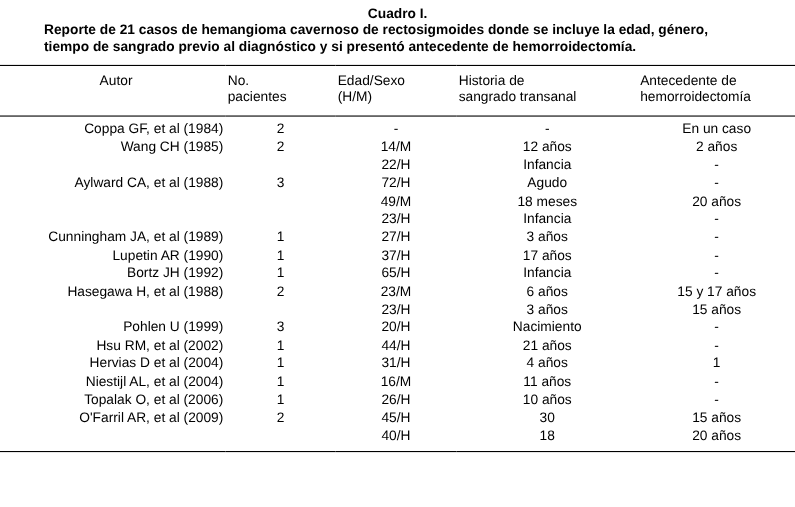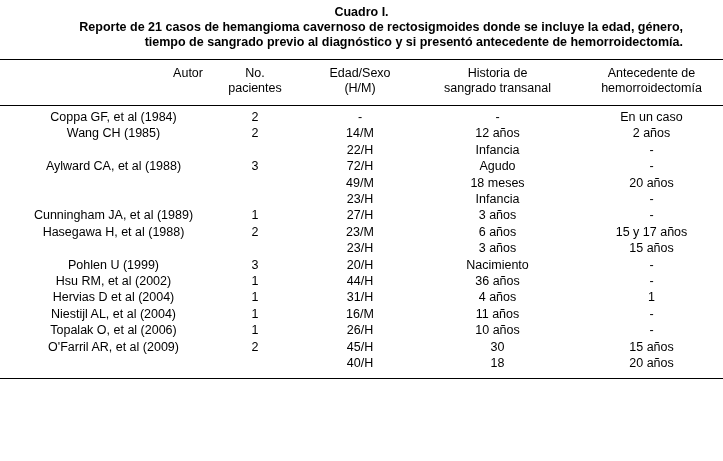--- a/index.html
+++ b/index.html
@@ -14,52 +14,52 @@
   .page { width: 723px; height: 391px; padding-top: 5px; }
   .title {
     font-size: 12.5px;
     font-weight: bold;
     text-align: center;
     line-height: 15px;
   }
   .subtitle {
     font-size: 12.5px;
     font-weight: bold;
-    text-align: right;
+    text-align: left;
     line-height: 15px;
     margin: 0 40px;
   }
   table {
     width: 723px;
     border-collapse: collapse;
     table-layout: fixed;
     margin-top: 9px;
     border-top: 1px solid #000;
     border-bottom: 1px solid #000;
   }
   th {
     font-size: 12.5px;
     font-weight: normal;
-    text-align: center;
+    text-align: left;
     vertical-align: top;
     padding: 6px 2px 9px 2px;
     border-bottom: 1px solid #000;
     white-space: pre-line;
     line-height: 15px;
   }
-  th.c0 { text-align: right; padding-left: 8px; }
+  th.c0 { text-align: center; padding-left: 8px; }
   td {
     font-size: 12.5px;
     text-align: center;
     line-height: 16.4px;
     padding: 0 2px;
     white-space: nowrap;
     overflow: hidden;
   }
-  td.c0 { text-align: center; padding-left: 24px; }
+  td.c0 { text-align: right; padding-left: 24px; }
   tbody tr:first-child td { padding-top: 3px; }
   tbody tr:last-child td { padding-bottom: 6px; }
 </style>
 </head>
 <body>
 
 <div class="page">
   <div class="title">Cuadro I.</div>
   <div class="subtitle">Reporte de 21 casos de hemangioma cavernoso de rectosigmoides donde se incluye la edad, género, tiempo de sangrado previo al diagnóstico y si presentó antecedente de hemorroidectomía.</div>
   <table>
@@ -127,20 +127,34 @@
           <td>-</td>
         </tr>
         <tr>
           <td class="c0">Cunningham JA, et al (1989)</td>
           <td>1</td>
           <td>27/H</td>
           <td>3 años</td>
           <td>-</td>
         </tr>
         <tr>
+          <td class="c0">Lupetin AR (1990)</td>
+          <td>1</td>
+          <td>37/H</td>
+          <td>17 años</td>
+          <td>-</td>
+        </tr>
+        <tr>
+          <td class="c0">Bortz JH (1992)</td>
+          <td>1</td>
+          <td>65/H</td>
+          <td>Infancia</td>
+          <td>-</td>
+        </tr>
+        <tr>
           <td class="c0">Hasegawa H, et al (1988)</td>
           <td>2</td>
           <td>23/M</td>
           <td>6 años</td>
           <td>15 y 17 años</td>
         </tr>
         <tr>
           <td class="c0"></td>
           <td></td>
           <td>23/H</td>
@@ -151,21 +165,21 @@
           <td class="c0">Pohlen U (1999)</td>
           <td>3</td>
           <td>20/H</td>
           <td>Nacimiento</td>
           <td>-</td>
         </tr>
         <tr>
           <td class="c0">Hsu RM, et al (2002)</td>
           <td>1</td>
           <td>44/H</td>
-          <td>36 años</td>
+          <td>21 años</td>
           <td>-</td>
         </tr>
         <tr>
           <td class="c0">Hervias D et al (2004)</td>
           <td>1</td>
           <td>31/H</td>
           <td>4 años</td>
           <td>1</td>
         </tr>
         <tr>

